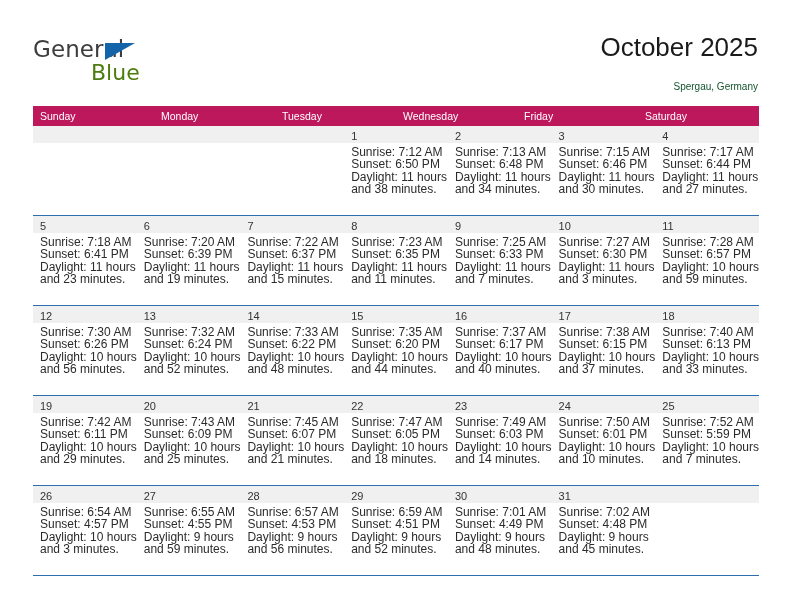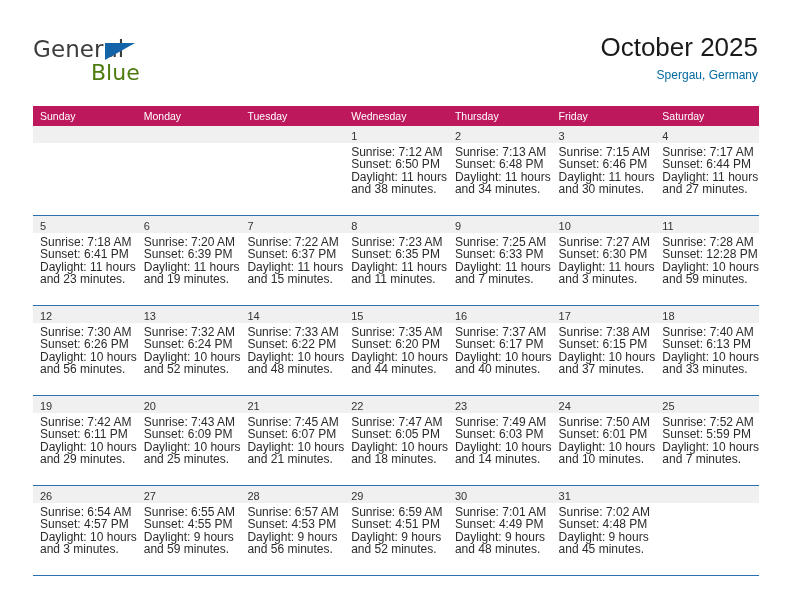--- a/index.html
+++ b/index.html
@@ -69,24 +69,24 @@
     text-align: right;
   }
   .cal-title {
     font-size: 26px;
     color: #1a1a1a;
     font-weight: normal;
     line-height: 30px;
     white-space: nowrap;
   }
   .cal-subtitle {
-    font-size: 12px;
-    color: #0369a1;
+    font-size: 10px;
+    color: #14532d;
     line-height: 18px;
-    margin-top: 4px;
+    margin-top: 16px;
     white-space: nowrap;
   }
 
   
   .calendar {
     position: absolute;
     left: 33px;
     top: 106px;
     width: 726px;
   }
@@ -163,21 +163,20 @@
     </div>
 
   </div>
 
   <div class="calendar">
     <div class="dow-row" id="dow-row">
         <div class="dow-cell">Sunday</div>
         <div class="dow-cell">Monday</div>
         <div class="dow-cell">Tuesday</div>
         <div class="dow-cell">Wednesday</div>
-        <div class="dow-cell">Thursday</div>
         <div class="dow-cell">Friday</div>
         <div class="dow-cell">Saturday</div>
       </div>
     <div id="weeks-container">
         <div class="week-row first">
           <div class="day-cell">
             <div class="day-num-band"><span class="day-num"></span></div>
             <div class="day-info"></div>
           </div>
           <div class="day-cell">
@@ -277,21 +276,21 @@
               <div>Sunrise: 7:27 AM</div>
               <div>Sunset: 6:30 PM</div>
               <div>Daylight: 11 hours</div>
               <div>and 3 minutes.</div>
             </div>
           </div>
           <div class="day-cell">
             <div class="day-num-band"><span class="day-num">11</span></div>
             <div class="day-info">
               <div>Sunrise: 7:28 AM</div>
-              <div>Sunset: 12:28 PM</div>
+              <div>Sunset: 6:57 PM</div>
               <div>Daylight: 10 hours</div>
               <div>and 59 minutes.</div>
             </div>
           </div>
         </div>
         <div class="week-row">
           <div class="day-cell">
             <div class="day-num-band"><span class="day-num">12</span></div>
             <div class="day-info">
               <div>Sunrise: 7:30 AM</div>

